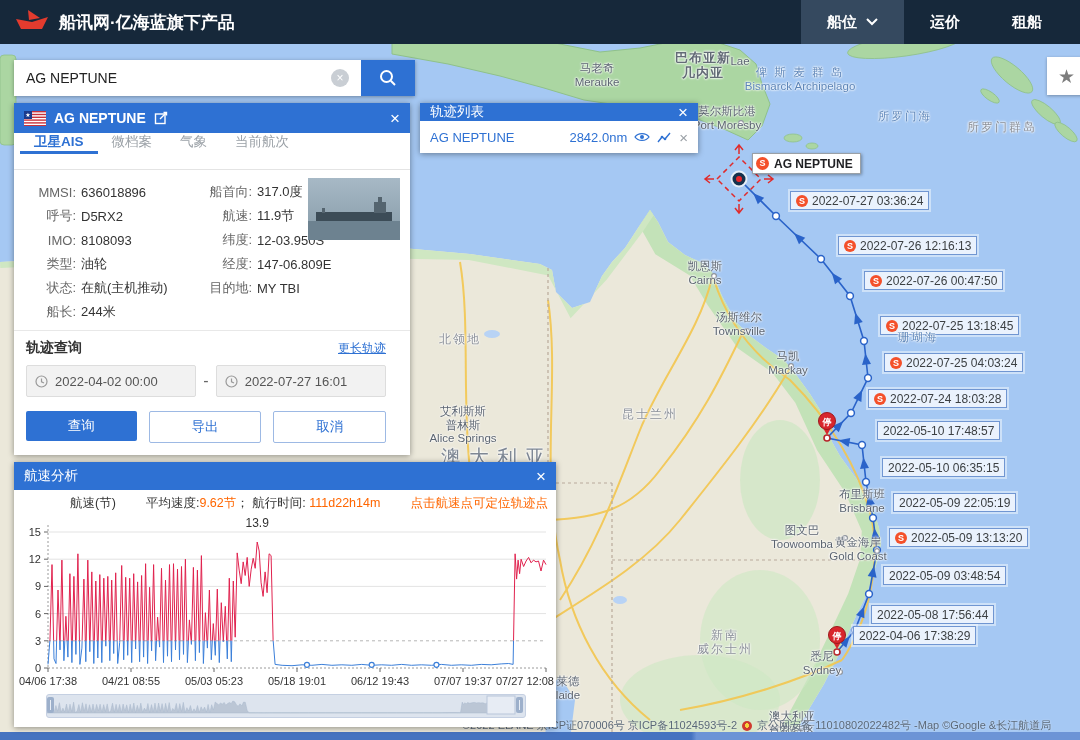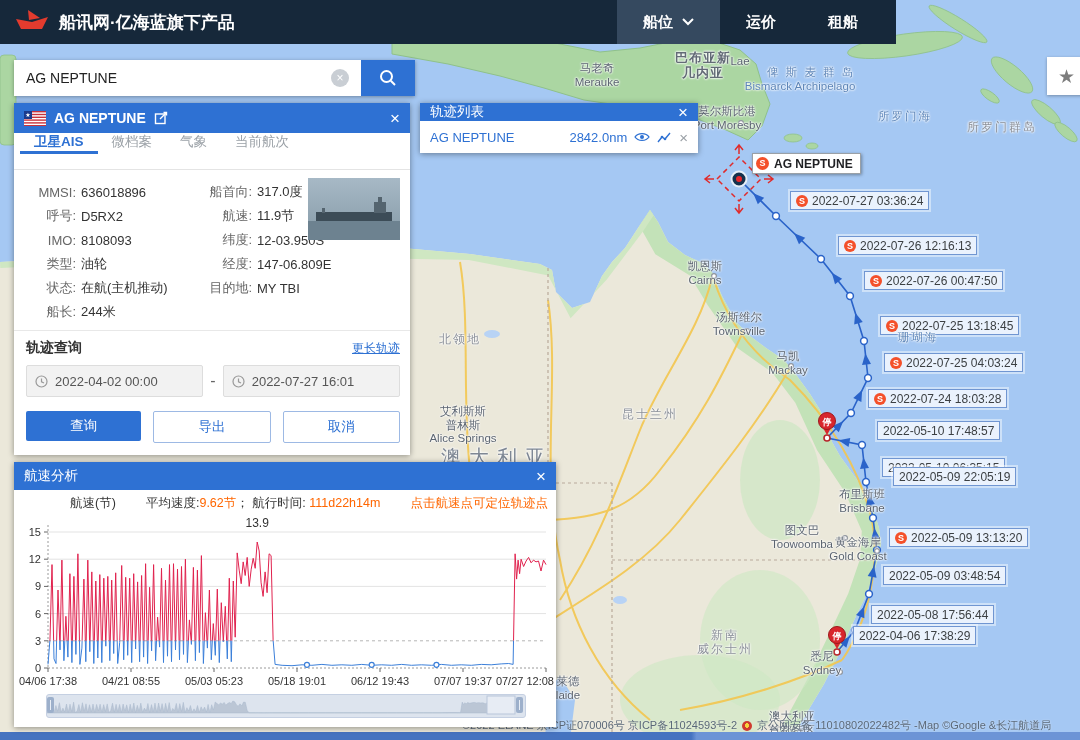--- a/index.html
+++ b/index.html
@@ -1,19 +1,19 @@
 <!DOCTYPE html>
 <html><head>
 <meta charset="utf-8">
 <style>
   html,body{margin:0;padding:0;background:#666;}
   #app{position:relative;width:1080px;height:740px;overflow:hidden;
        font-family:"Liberation Sans","DejaVu Sans",sans-serif;background:#a5c8f3;}
   
-  .topbar{position:absolute;left:0;top:0;width:896px;height:44px;background:#16283a;z-index:40;
+  .topbar{position:absolute;left:0;top:0;width:1080px;height:44px;background:#16283a;z-index:40;
           display:flex;align-items:stretch;}
   .logo{display:flex;align-items:center;gap:9px;margin-left:14px;color:#fff;font-size:17px;font-weight:bold;}
   .nav{margin-left:auto;display:flex;align-items:stretch;margin-right:12px;}
   .nav-item{display:flex;align-items:center;padding:0 26px;color:#fff;font-size:15px;font-weight:bold;cursor:pointer;}
   .nav-item.active{background:#35495f;}
   .caret{margin-left:9px;display:inline-block;}
   
   .panel{position:absolute;background:#fff;box-shadow:0 1px 6px rgba(0,0,0,.4);z-index:30;}
   .panel-header{background:#2e71d3;color:#fff;display:flex;align-items:center;padding:0 10px;font-size:13.5px;}
   .close-x{margin-left:auto;color:#fff;font-size:17px;line-height:1;cursor:pointer;font-weight:normal;}
@@ -33,21 +33,21 @@
   .tab.active{color:#2e71d3;font-weight:bold;border-bottom-color:#2e71d3;}
   .details{position:relative;padding:10px 10px 6px 4px;}
   .cols{display:flex;}
   .col{display:flex;flex-direction:column;}
   .col.left{width:176px;}
   .col.right{width:206px;}
   .field-row{display:flex;height:24px;align-items:center;font-size:13px;}
   .f-label{width:58px;text-align:right;color:#666;margin-right:5px;white-space:nowrap;}
   .f-value{color:#333;white-space:nowrap;}
   .ship-photo{position:absolute;right:10px;top:8px;width:92px;height:62px;background:linear-gradient(#a7b9c6,#8fa3b0 70%,#6f8694);overflow:hidden;}
-  .tq{padding:4px 10px 12px 12px;border-top:1px solid #e8e8e8;}
+  .tq{padding:4px 24px 12px 12px;border-top:1px solid #e8e8e8;}
   .tq-head{display:flex;align-items:center;height:26px;}
   .tq-title{font-size:14px;font-weight:bold;color:#333;}
   .tq-link{margin-left:auto;font-size:12px;color:#2e71d3;text-decoration:underline;cursor:pointer;}
   .date-row{display:flex;align-items:center;gap:7px;margin-top:4px;}
   .date-input{flex:1;height:30px;background:#f2f2f2;border:1px solid #ddd;border-radius:2px;display:flex;
         align-items:center;gap:7px;padding:0 8px;font-size:13px;color:#555;cursor:pointer;}
   .range-sep{color:#666;}
   .btn-row{display:flex;gap:12px;margin-top:14px;}
   .btn{flex:1;height:30px;border-radius:2px;font-size:13.5px;display:flex;align-items:center;justify-content:center;cursor:pointer;}
   .btn.primary{background:#2e71d3;color:#fff;}
@@ -76,21 +76,21 @@
         height:17px;line-height:16px;padding:0 5px;white-space:nowrap;pointer-events:auto;cursor:pointer;
         box-shadow:0 0 0 2px rgba(255,255,255,.45);display:flex;align-items:center;gap:4px;}
   .s-badge{width:12px;height:12px;border-radius:50%;background:#f4502a;color:#fff;font-size:9px;font-weight:bold;
         text-align:center;line-height:12px;display:inline-block;}
   .ship-label{position:absolute;background:#fff;border:1px solid #9aa0a6;color:#202124;font-size:12px;font-weight:bold;
         height:19px;padding:0 7px 0 3px;display:flex;align-items:center;gap:5px;pointer-events:auto;cursor:pointer;
         box-shadow:1px 1px 3px rgba(0,0,0,.35);}
   .ship-label .s-badge{width:13px;height:13px;line-height:13px;}
   .place-label{position:absolute;transform:translateX(-50%);text-align:center;color:#5b6470;font-size:11.5px;
         line-height:1.18;text-shadow:0 0 2px #fff,0 0 2px #fff,0 0 3px #fff;white-space:nowrap;}
-  .place-label.sea{color:#5b84b8;letter-spacing:2px;text-align:right;}
+  .place-label.sea{color:#5b84b8;letter-spacing:2px;}
   .place-label.region{color:#8a8f98;letter-spacing:2px;font-size:12px;}
   .place-label.country{font-size:13px;color:#636b76;font-weight:bold;letter-spacing:1px;}
   .place-label.country-big{font-size:20px;color:#7e8794;letter-spacing:8px;}
   .place-label .en{letter-spacing:0;}
   
   .star-box{position:absolute;left:1047px;top:57px;width:44px;height:38px;background:#fff;z-index:25;
         box-shadow:0 1px 3px rgba(0,0,0,.3);display:flex;align-items:center;padding-left:11px;cursor:pointer;}
   .star-box span{color:#7d7d7d;font-size:19px;}
   .map-footer{position:absolute;left:462px;top:718px;z-index:9;font-size:11px;color:#5a6878;white-space:nowrap;
         display:flex;align-items:center;gap:5px;text-shadow:0 0 2px rgba(255,255,255,.6);}
@@ -237,21 +237,21 @@
       <div class="track-label" style="left: 868px; top: 389px;">
         <span class="s-badge">S</span>
         <span>2022-07-24 18:03:28</span>
       </div>
       <div class="track-label" style="left: 877px; top: 421px;">
         <span>2022-05-10 17:48:57</span>
       </div>
       <div class="track-label" style="left: 882px; top: 458px;">
         <span>2022-05-10 06:35:15</span>
       </div>
-      <div class="track-label" style="left: 893px; top: 467px;">
+      <div class="track-label" style="left: 893px; top: 493px;">
         <span>2022-05-09 22:05:19</span>
       </div>
       <div class="track-label" style="left: 889px; top: 528px;">
         <span class="s-badge">S</span>
         <span>2022-05-09 13:13:20</span>
       </div>
       <div class="track-label" style="left: 883px; top: 566px;">
         <span>2022-05-09 03:48:54</span>
       </div>
       <div class="track-label" style="left: 871px; top: 605px;">

